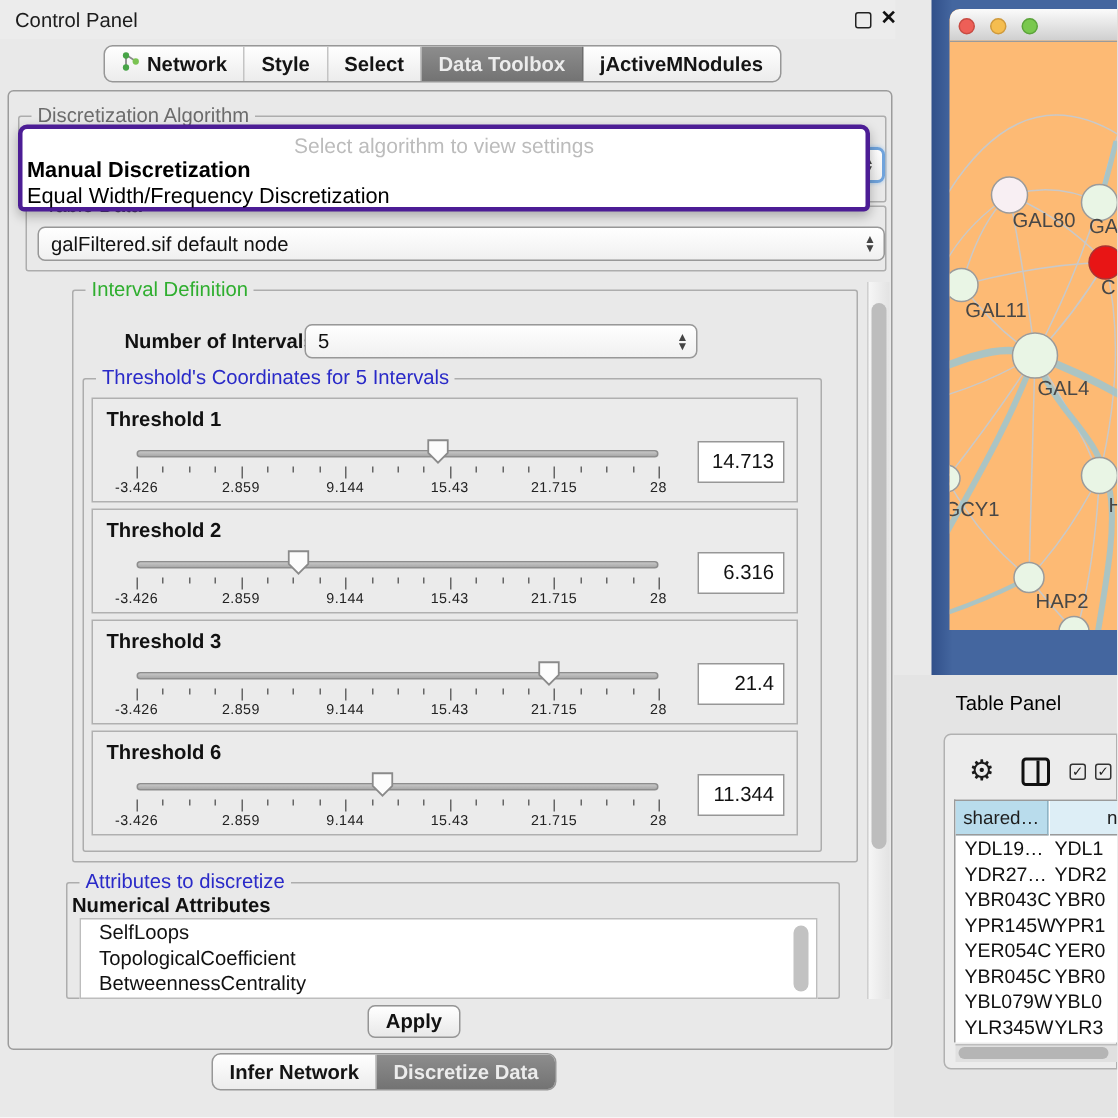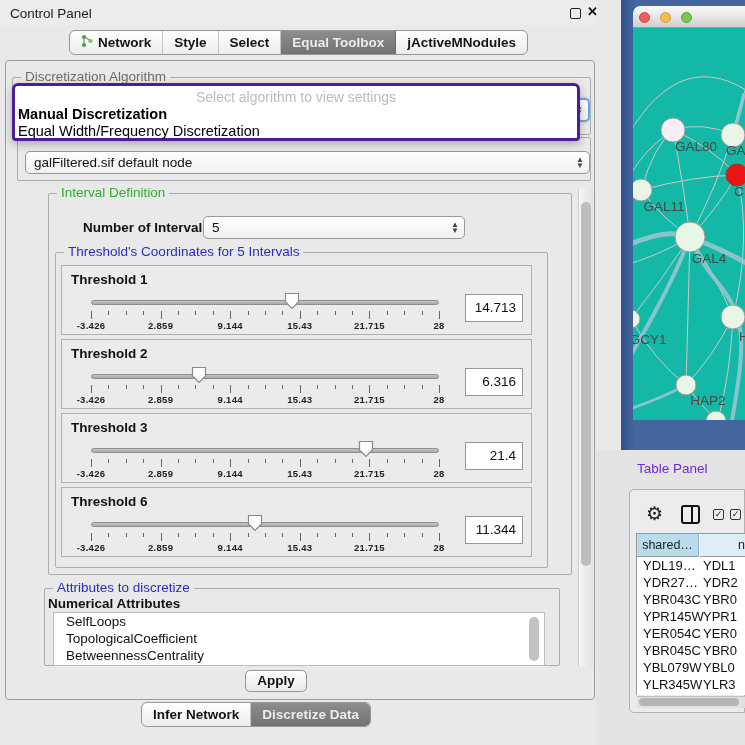--- a/index.html
+++ b/index.html
@@ -39,45 +39,45 @@
   #popup{left:12px;top:83px;width:568px;height:58px;background:#fff;border:3px solid #4c1d95;border-radius:6px 6px 4px 4px;box-shadow:0 3px 8px rgba(0,0,0,.28);z-index:50;}
   #popup-placeholder{position:absolute;top:3px;left:0;width:100%;text-align:center;font-size:14px;color:#bcbcbc;}
   .popup-item{position:absolute;left:3px;font-size:14.5px;color:#000;white-space:nowrap;}
 
   
   .thr-box{position:relative;width:471px;height:70px;margin-bottom:4px;border:1px solid #b0b0b0;background:#ebebeb;}
   .thr-label{position:absolute;left:9px;top:6px;font-size:13.5px;font-weight:700;color:#111;}
   .thr-track{position:absolute;left:29px;top:34px;width:348px;height:5px;background:linear-gradient(#c6c6c6,#a9a9a9);border:1px solid #8d8d8d;border-radius:3px;}
   .thr-thumb{position:absolute;top:26px;width:16px;height:18px;}
   .tick{position:absolute;width:1px;background:#666;}
-  .tick-label{position:absolute;top:54px;transform:translateX(-50%);font-size:9.5px;font-weight:700;color:#222;letter-spacing:.3px;}
+  .tick-label{position:absolute;top:54px;transform:translateX(-50%);font-size:9.5px;font-weight:400;color:#222;letter-spacing:.3px;}
   .thr-value{position:absolute;left:403px;top:28px;width:58px;height:28px;background:#fff;border:1px solid #979797;font-size:13.5px;color:#111;text-align:right;line-height:26px;padding-right:6px;}
 
   
   #attr-label{left:48px;top:596px;font-size:13.5px;font-weight:700;color:#111;}
   #attr-list{left:53px;top:612px;width:492px;height:54px;background:#fff;border:1px solid #bdbdbd;overflow:hidden;}
   .attr-item{height:17px;line-height:17px;font-size:13.5px;color:#111;padding-left:12px;}
   #attr-scroll{position:absolute;right:5px;top:4px;width:10px;height:44px;background:#c2c2c2;border-radius:5px;}
 
   
   #apply-btn{left:245px;top:670px;width:62px;height:22px;background:linear-gradient(#ffffff,#e8e8e8);border:1px solid #959595;border-radius:5px;font-size:13.5px;font-weight:600;color:#111;text-align:center;line-height:20px;}
 
   
   #left-sb-track{left:578px;top:188px;width:15px;height:478px;background:linear-gradient(90deg,#f6f6f6,#e3e3e3);border-left:1px solid #cfcfcf;}
   #left-sb-thumb{left:581px;top:202px;width:10px;height:364px;background:#bdbdbd;border-radius:5px;}
 
   
   #desktop{left:621px;top:0;width:124px;height:450px;background:linear-gradient(90deg,#31508a 0px,#44669f 14px);}
-  #macwin{left:633px;top:6px;width:112px;height:414px;background:#14b8a6;border-radius:7px 0 0 0;overflow:hidden;}
+  #macwin{left:633px;top:6px;width:112px;height:414px;background:#fdba74;border-radius:7px 0 0 0;overflow:hidden;}
   #mac-titlebar{position:absolute;left:0;top:0;width:100%;height:22px;background:linear-gradient(#fbfbfb,#cfcfcf);border-bottom:1px solid #9a9a9a;border-radius:7px 0 0 0;}
   .light{position:absolute;top:5.5px;width:11px;height:11px;border-radius:50%;}
   #net-svg{position:absolute;left:0;top:22px;}
 
   #tp-strip{left:596px;top:450px;width:149px;height:295px;background:#e4e4e4;}
-  #tp-title{left:637px;top:461px;font-size:13.5px;color:#6d28d9;}
+  #tp-title{left:637px;top:461px;font-size:13.5px;color:#000000;}
   #tp-win{left:629px;top:489px;width:116px;height:224px;background:#ececec;border:1px solid #b1b1b1;border-radius:5px 0 0 5px;}
   #gear-icon{left:646px;top:502px;font-size:19px;color:#1b1b1b;}
   #split-icon{left:681px;top:505px;width:19px;height:19px;border:2px solid #111;border-radius:3px;}
   #split-icon span{position:absolute;left:7.5px;top:0;width:2px;height:15px;background:#111;}
   .chk{position:absolute;top:509px;width:11px;height:11px;border:1.5px solid #333;border-radius:2px;font-size:9px;line-height:9px;text-align:center;color:#222;}
   #tbl{left:636px;top:533px;width:109px;height:162px;background:#fff;border-top:1px solid #9a9a9a;border-left:1px solid #9a9a9a;overflow:hidden;}
   #tbl-h1{position:absolute;left:0;top:0;width:62px;height:23px;background:#b9dcec;border-right:1px solid #8fb3c4;border-bottom:1px solid #9a9a9a;font-size:12.5px;color:#1d1d1d;text-align:center;line-height:23px;}
   #tbl-h2{position:absolute;left:63px;top:0;width:60px;height:23px;background:#ddeef6;border-bottom:1px solid #9a9a9a;font-size:12.5px;color:#1d1d1d;line-height:23px;padding-left:38px;overflow:hidden;}
   #tbl-rows{position:absolute;left:0;top:23px;width:109px;height:138px;overflow:hidden;}
   .tbl-row{position:relative;height:17px;font-size:13px;color:#101010;}
@@ -106,21 +106,21 @@
           </svg></span>
         <span>Network</span>
       </div>
       <div class="seg">
         <span>Style</span>
       </div>
       <div class="seg">
         <span>Select</span>
       </div>
       <div class="seg sel">
-        <span>Equal Toolbox</span>
+        <span>Data Toolbox</span>
       </div>
       <div class="seg">
         <span>jActiveMNodules</span>
       </div>
     </div>
 
   <div class="abs" id="main-panel"></div>
 
   <div class="grp" id="grp-algo" style="left:12px;top:77px;width:579px;height:58px;">
     <span class="grp-title t-gray">Discretization Algorithm</span>

